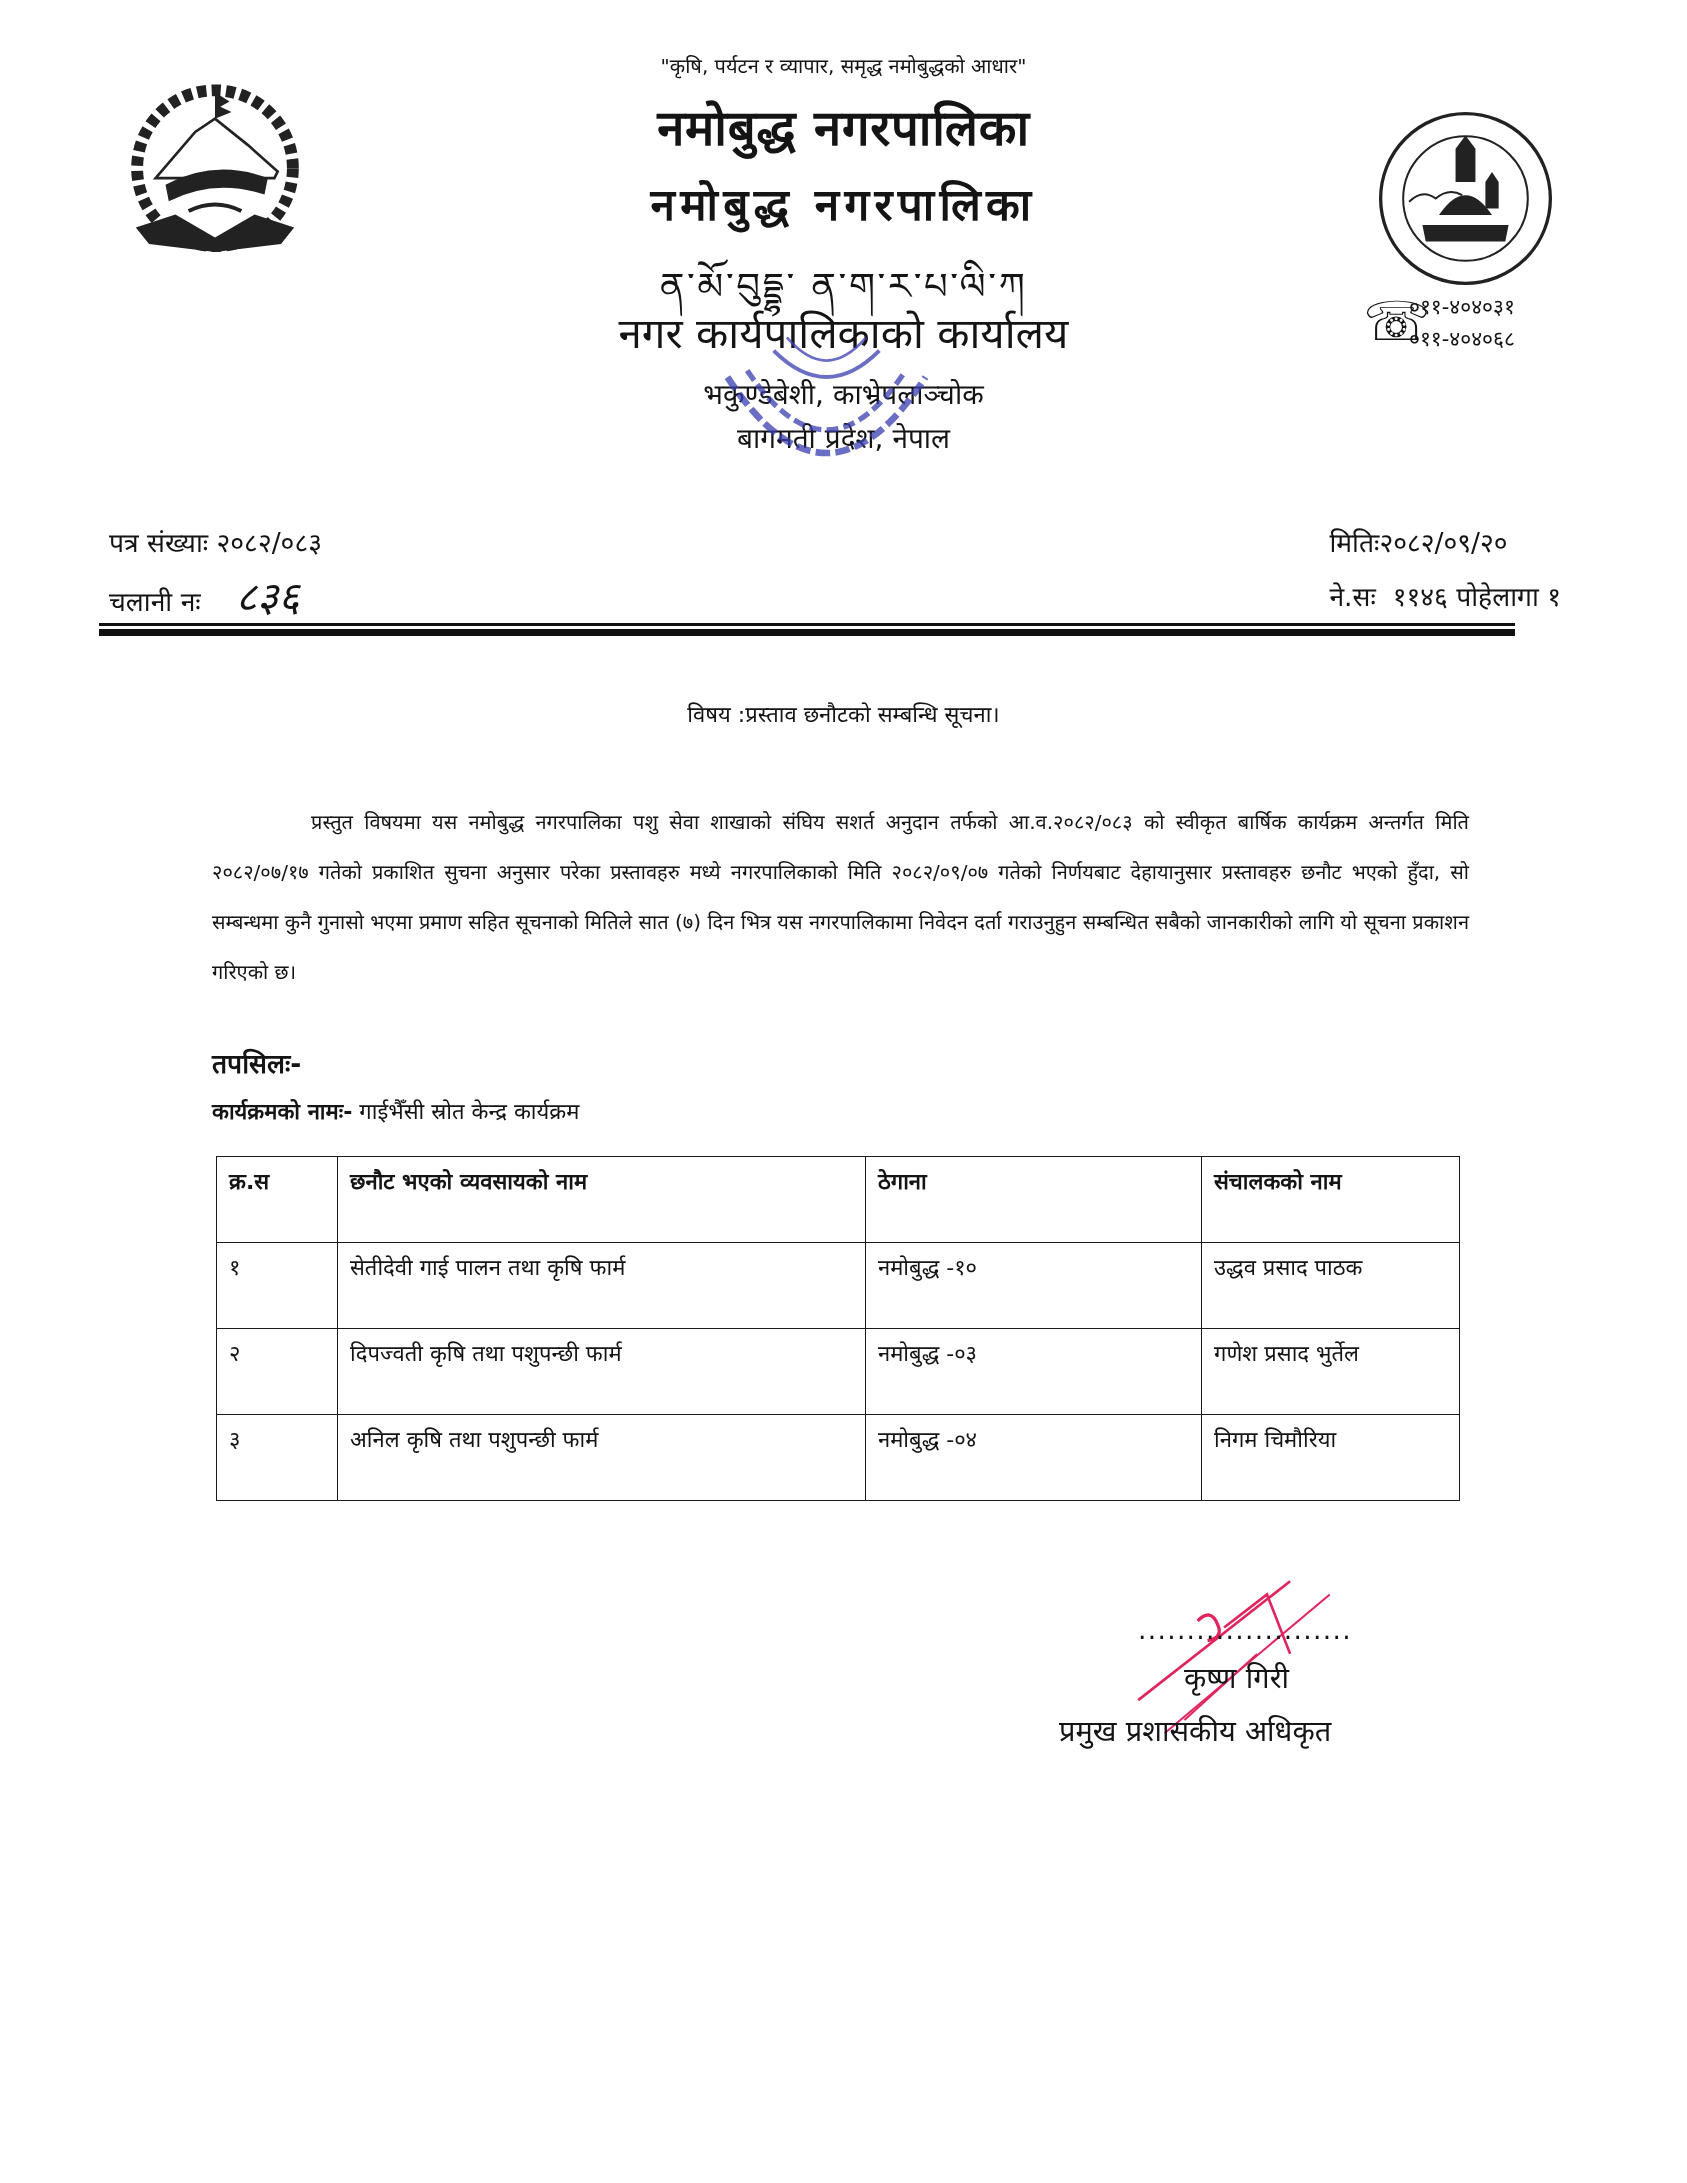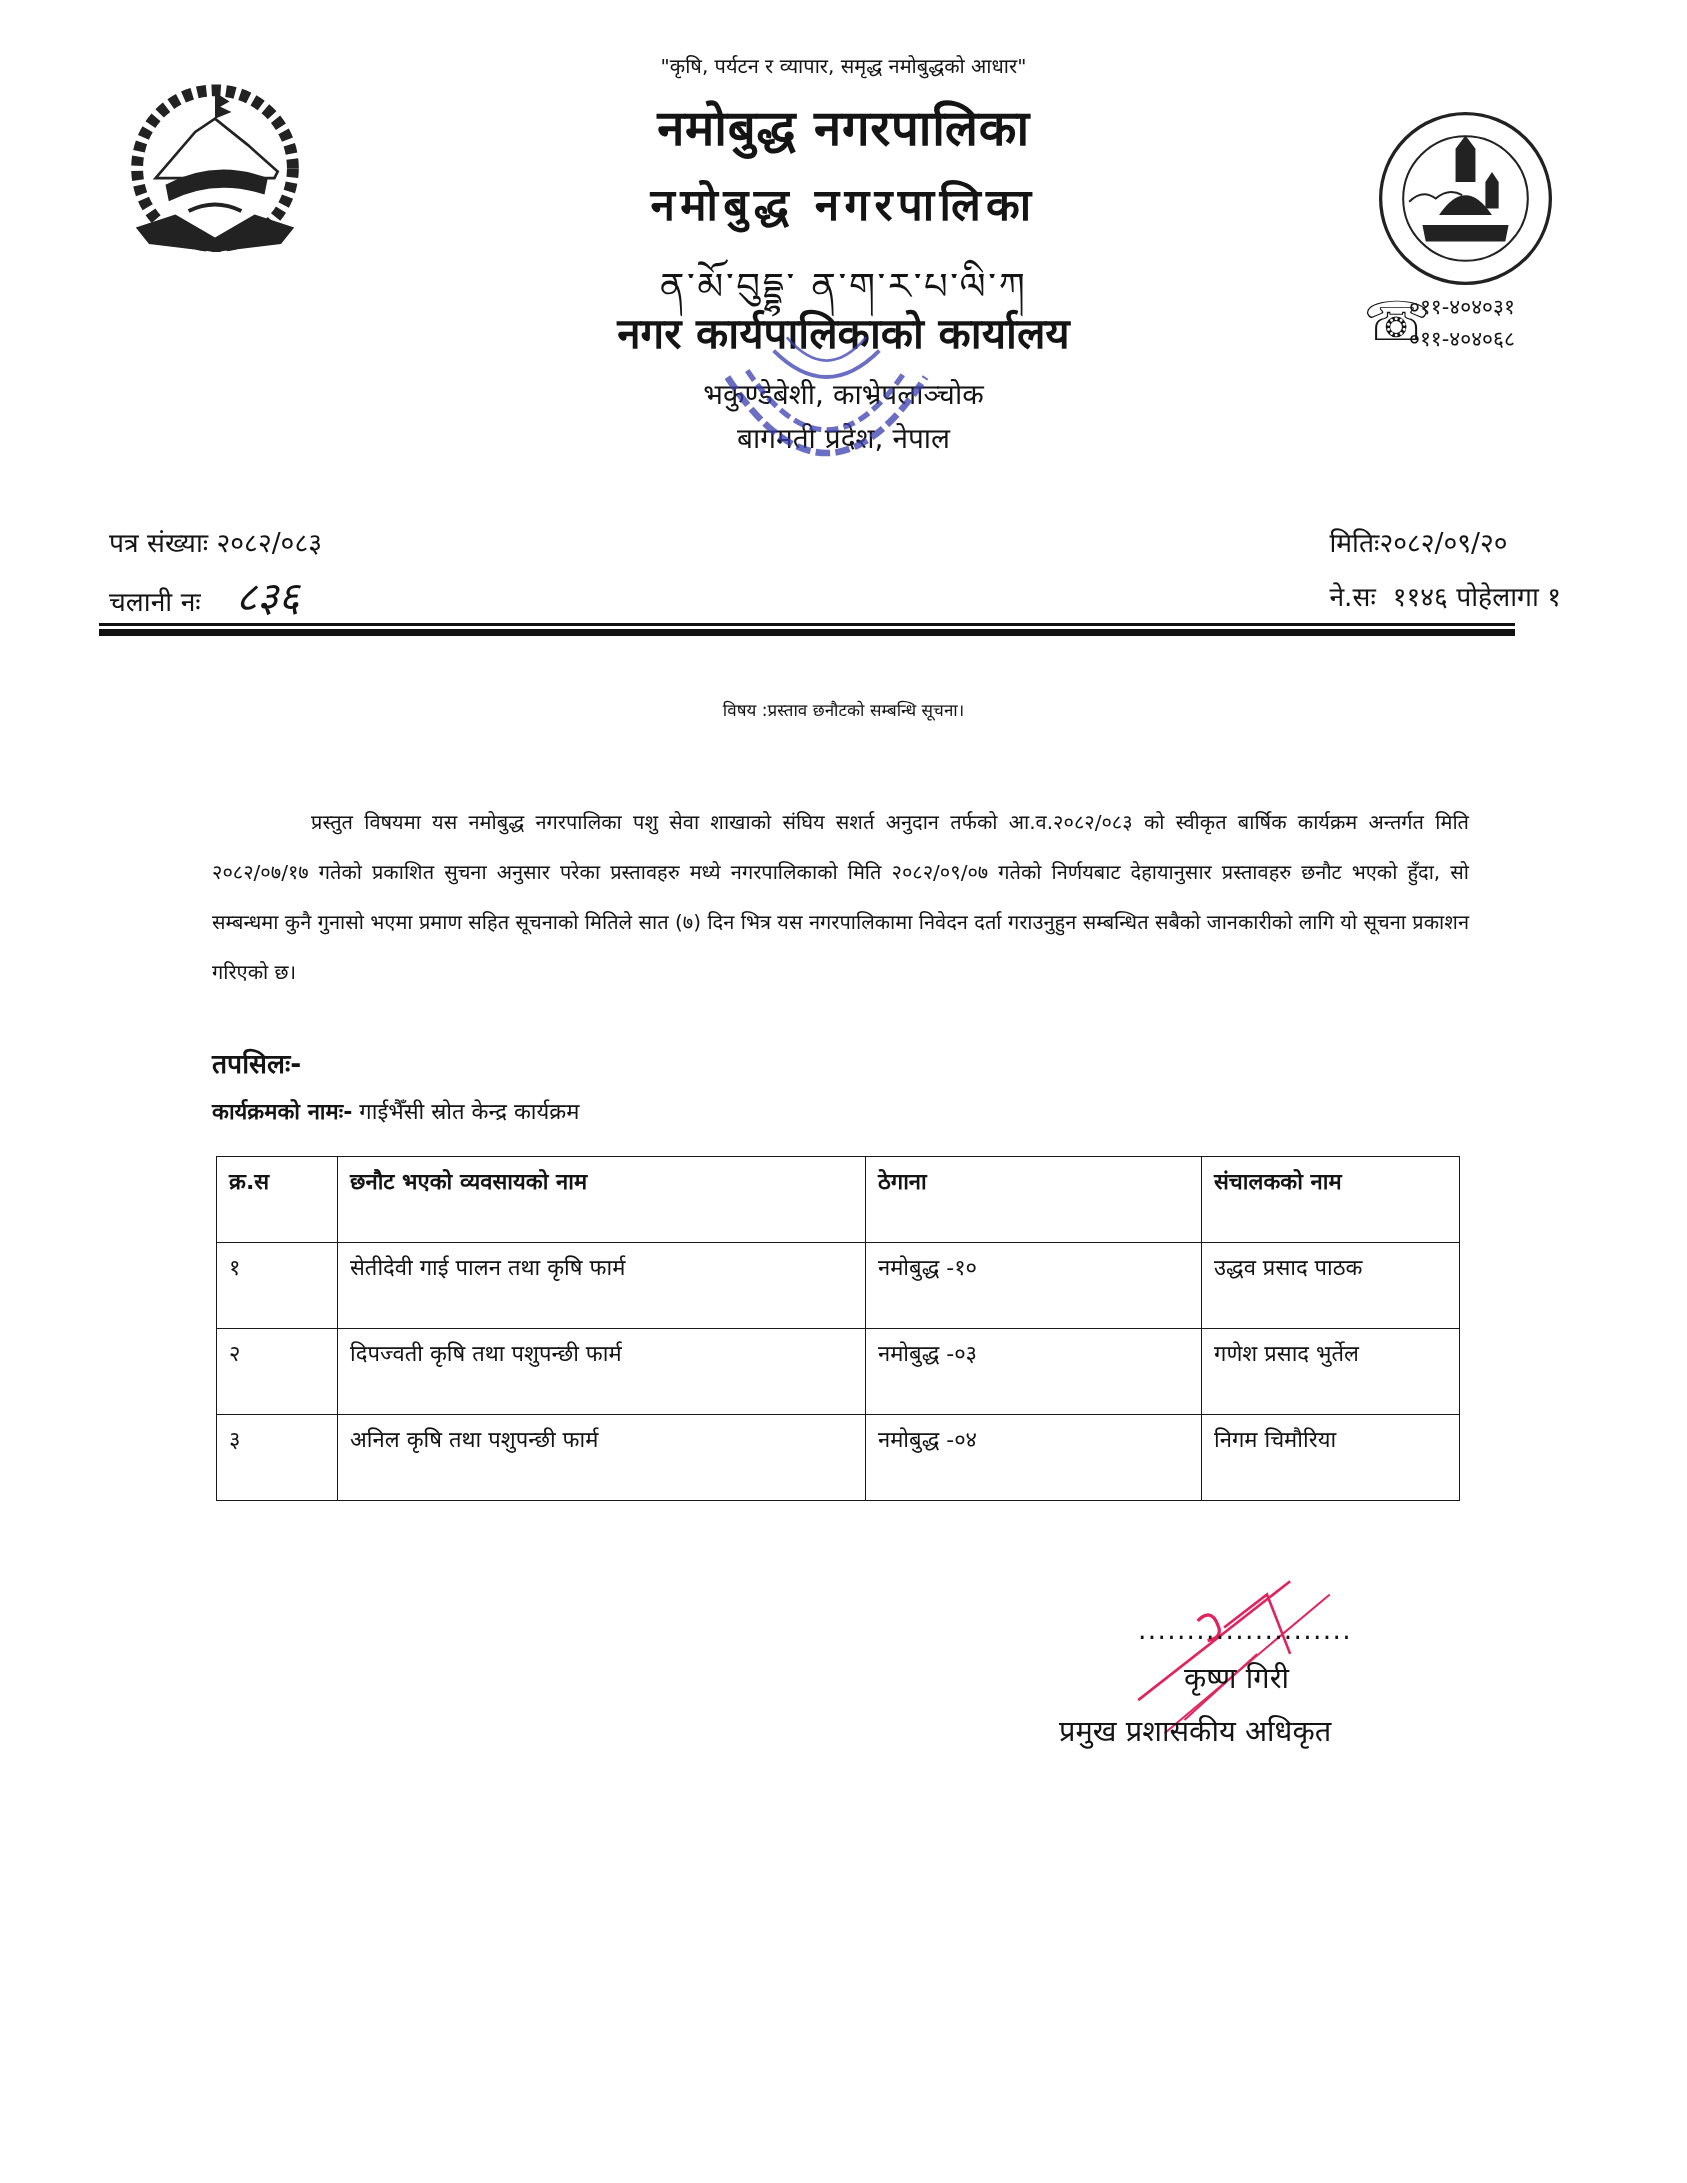--- a/index.html
+++ b/index.html
@@ -6,40 +6,40 @@
     body {
       width: 1687px; height: 2183px; position: relative; overflow: hidden;
       font-family: "DejaVu Sans", sans-serif; color: #141414;
     }
     .abs { position: absolute; }
     .center { text-align: center; }
     .slogan { left: 0; width: 1687px; top: 52px; font-size: 20px; }
     .title1 { left: 0; width: 1687px; top: 93px; font-size: 49px; font-weight: bold; letter-spacing: 0.7px; }
     .title2 { left: 0; width: 1687px; top: 173px; font-size: 44px; font-weight: bold; letter-spacing: 5.3px; }
     .title3 { left: 0; width: 1687px; top: 245px; font-size: 37px; font-family: "DejaVu Serif", serif; letter-spacing: 2.6px; }
-    .title4 { left: 0; width: 1687px; top: 303px; font-size: 42px; font-weight: bold; }
+    .title4 { left: 0; width: 1687px; top: 303px; font-size: 42px; font-weight: normal; }
     .addr1 { left: 0; width: 1687px; top: 374px; font-size: 28px; }
     .addr2 { left: 0; width: 1687px; top: 418px; font-size: 28px; }
 
     .emblem-left { left: 116px; top: 79px; width: 198px; height: 185px; }
     .emblem-right { left: 1376px; top: 109px; width: 179px; height: 179px; }
     .phone-block { left: 1363px; top: 291px; width: 198px; height: 73px; }
     .phone-icon { position: absolute; left: 0; top: 4px; font-size: 54px; line-height: 1; }
     .phone-lines { position: absolute; left: 46px; top: 0; font-size: 21px; line-height: 32px; }
 
     .stamp { left: 701px; top: 311px; width: 251px; height: 185px; }
 
     .meta-left { left: 109px; top: 516px; font-size: 26.5px; line-height: 54px; }
     .meta-right { right: 126px; top: 516px; font-size: 26.5px; line-height: 54px; }
     .handwritten { font-family: "DejaVu Serif", serif; font-size: 41px; font-style: italic; margin-left: 26.5px; }
 
     .rule1 { left: 99px; top: 623px; width: 1416px; height: 2.6px; background: #111; }
     .rule2 { left: 99px; top: 629px; width: 1416px; height: 6.6px; background: #111; }
 
-    .subject { left: 0; width: 1687px; top: 698px; font-size: 17px; }
+    .subject { left: 0; width: 1687px; top: 698px; font-size: 22px; }
 
     .para { left: 212px; width: 1257px; top: 797px; font-size: 20px; line-height: 50px; text-align: justify; }
     .para p { margin: 0; }
     .indent { display: inline-block; width: 99px; }
 
     .tapasil { left: 212px; top: 1045px; font-size: 26.5px; font-weight: bold; }
     .program { left: 212px; top: 1095px; font-size: 22px; }
     .program b { font-weight: bold; }
 
     table.sel {

